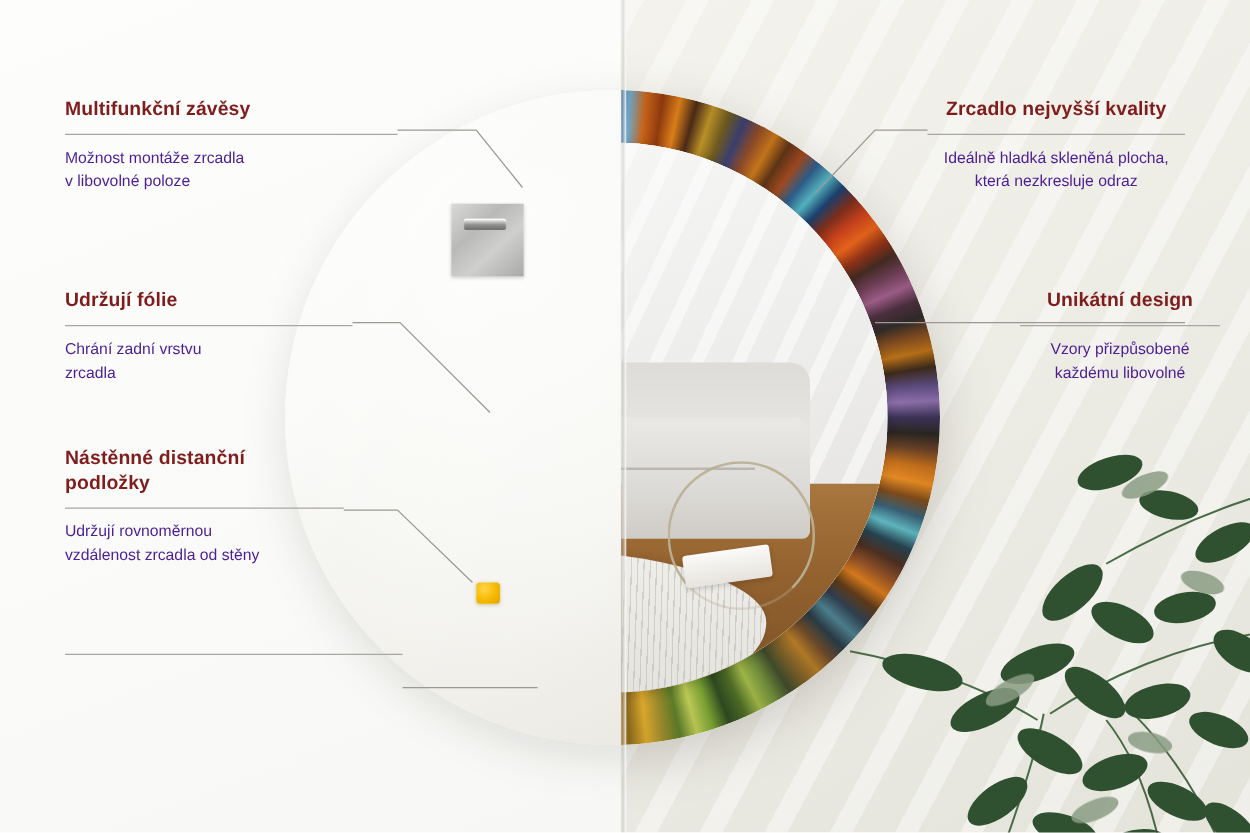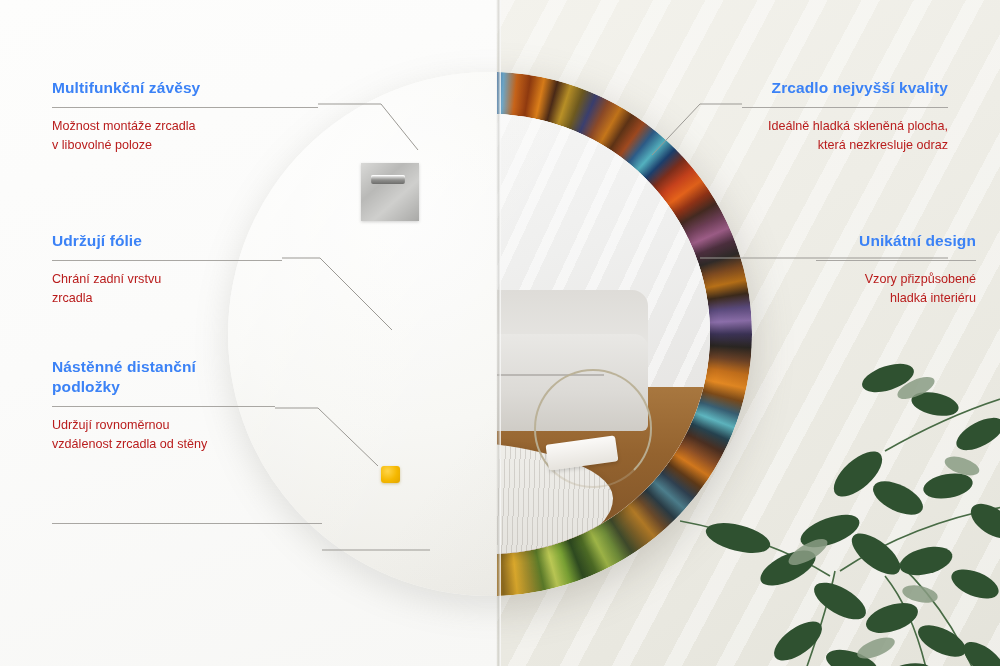--- a/index.html
+++ b/index.html
@@ -133,29 +133,29 @@
     position:absolute;inset:0;border-radius:50%;
     background:linear-gradient(125deg,rgba(255,255,255,0.5) 0%,rgba(255,255,255,0.08) 30%,rgba(255,255,255,0) 52%);
   }
 
   
   .foliage{position:absolute;right:-10px;bottom:-20px;width:330px;height:330px;}
 
   
   .callout{position:absolute;}
   .c-title{
-    font-size:15.5px;font-weight:bold;color:#3b82f6;letter-spacing:.1px;line-height:1.28;
+    font-size:15.5px;font-weight:bold;color:#7f1d1d;letter-spacing:.1px;line-height:1.28;
     margin:0 0 9px 0;white-space:pre-line;
   }
   .c-rule{height:1px;background:#a9a7a3;width:100%;}
   .c-body{
-    font-size:12.6px;color:#b91c1c;line-height:1.52;margin-top:9px;white-space:pre-line;
+    font-size:12.6px;color:#4c1d95;line-height:1.52;margin-top:9px;white-space:pre-line;
   }
   .left-callout{text-align:left;}
-  .right-callout{text-align:right;}
+  .right-callout{text-align:center;}
 
   .leader{position:absolute;left:0;top:0;width:1000px;height:666px;pointer-events:none;}
 
   .hanger{
     position:absolute;left:361px;top:163px;width:58px;height:58px;
     background:linear-gradient(138deg,#d9d9d7 0%,#b9b9b7 35%,#cfcfcd 62%,#a9a9a7 100%);
     box-shadow:0 1px 3px rgba(0,0,0,0.18);
   }
   .hanger-slot{
     position:absolute;left:10px;top:12px;width:34px;height:9px;
@@ -295,16 +295,16 @@
     <div class="c-title">Zrcadlo nejvyšší kvality</div>
     <div class="c-rule"></div>
     <div class="c-body">Ideálně hladká skleněná plocha,
 která nezkresluje odraz</div>
   </div>
 
   <div class="callout right-callout" style="left:816px;top:231px;width:160px;">
     <div class="c-title">Unikátní design</div>
     <div class="c-rule"></div>
     <div class="c-body">Vzory přizpůsobené
-hladká interiéru</div>
+každému libovolné</div>
   </div>
 
 </div>
 
 </body></html>

